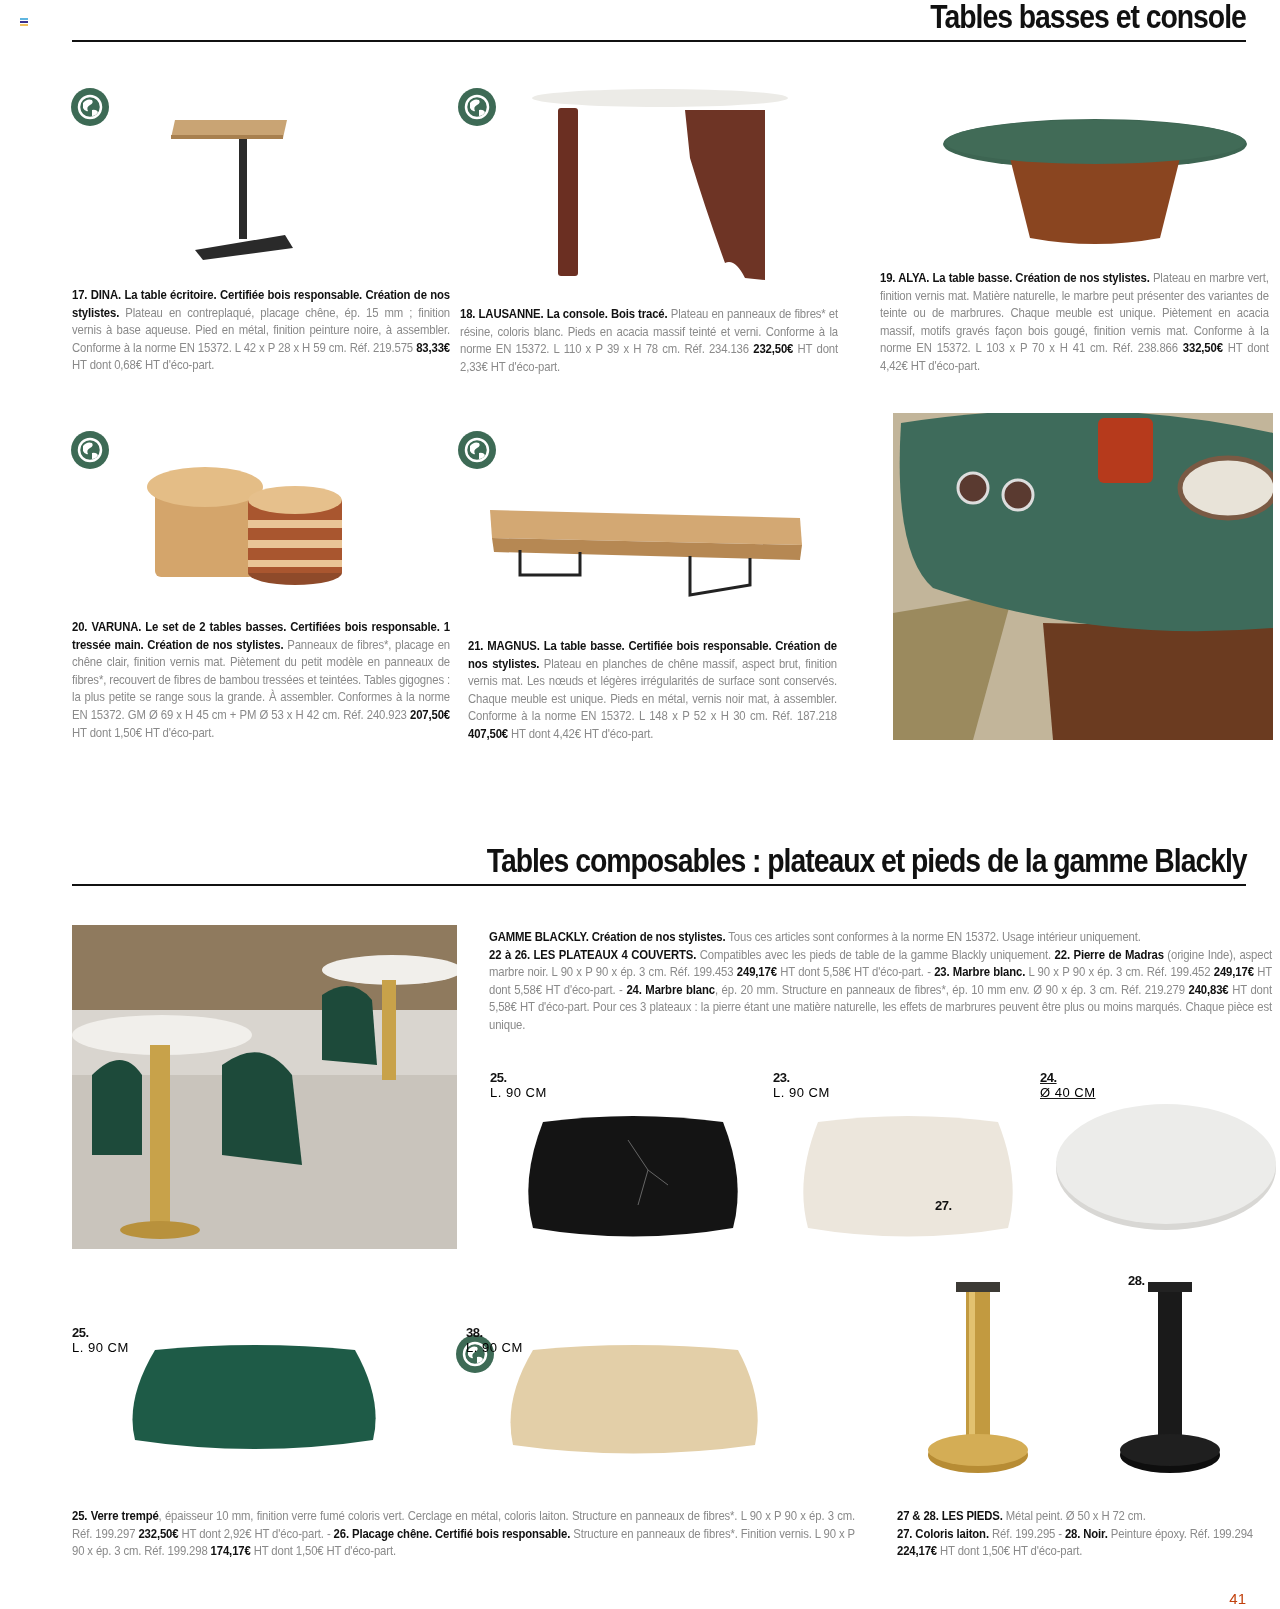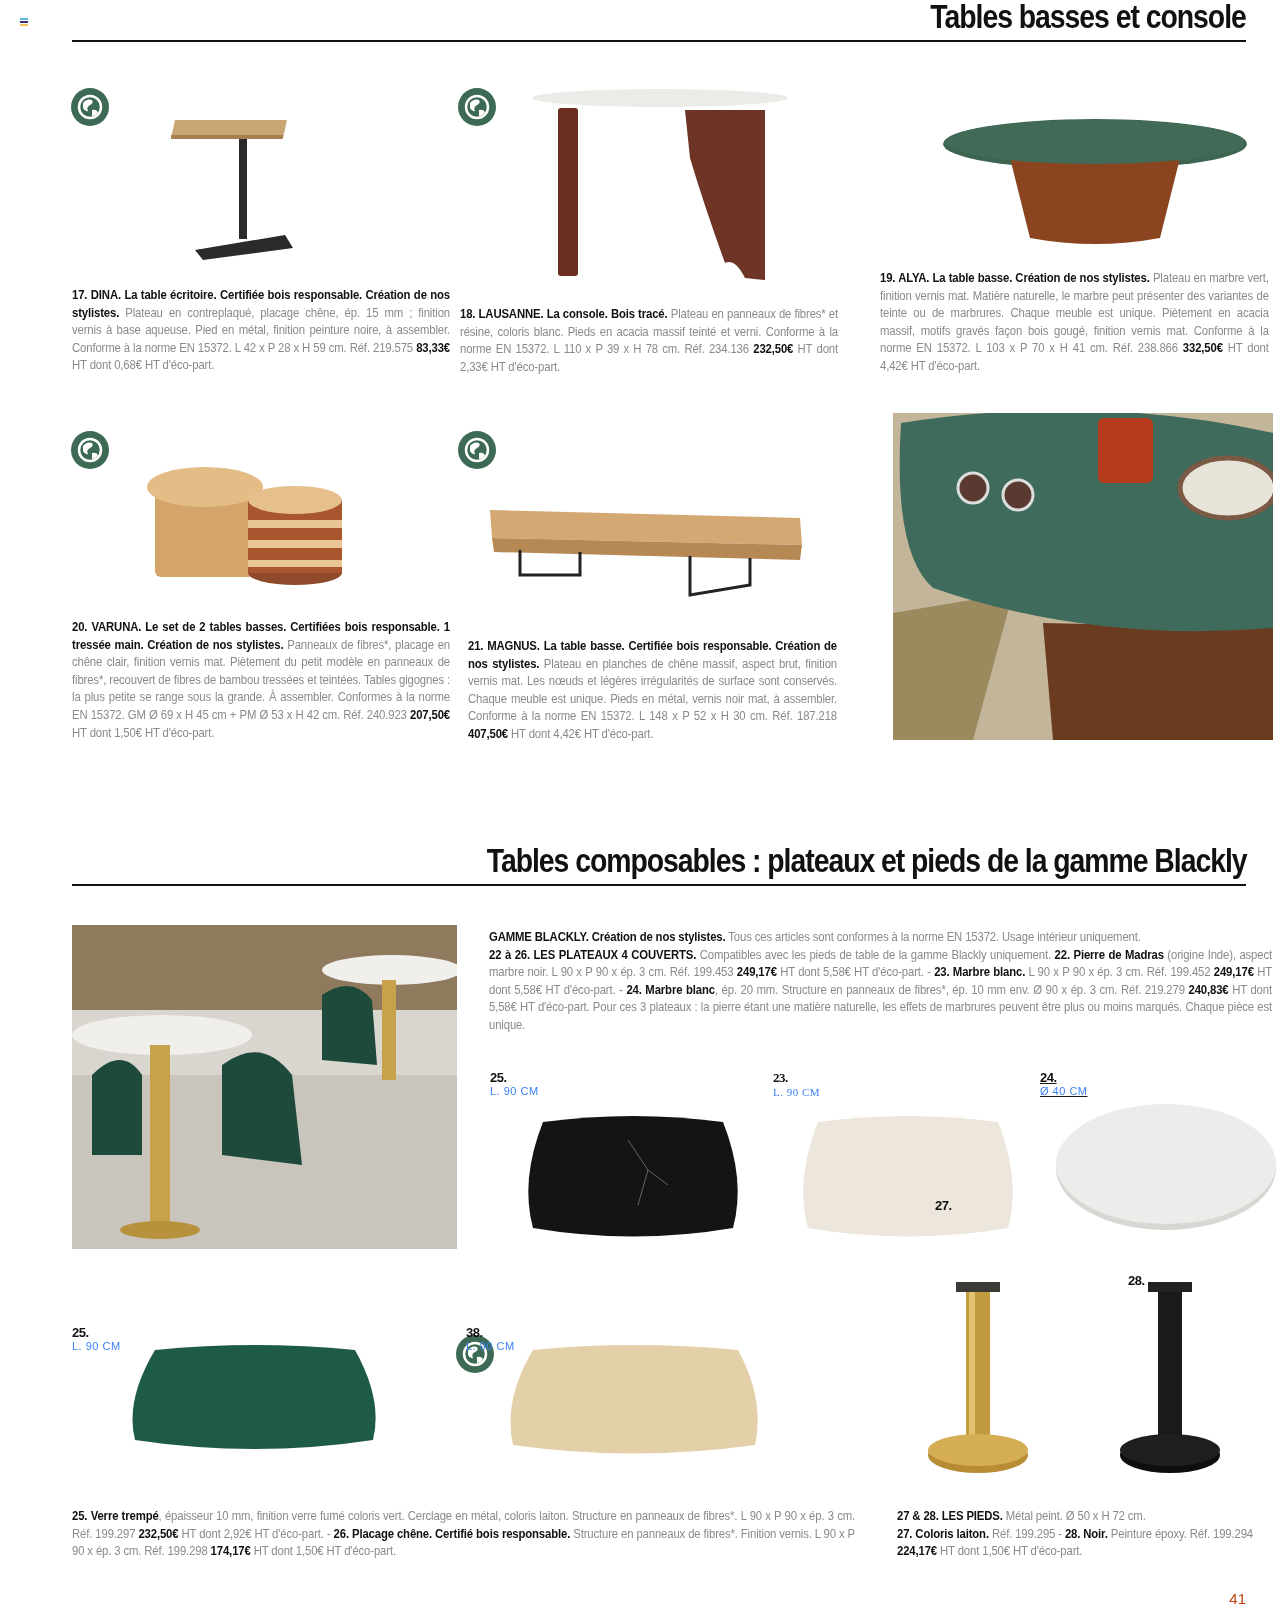--- a/index.html
+++ b/index.html
@@ -8,21 +8,21 @@
   .abs { position: absolute; }
   .flag { left: 20px; top: 18px; width: 8px; height: 9px; }
   .flag i { display: block; height: 2px; margin-bottom: 1px; }
   .section-title { font-family: "Liberation Sans", sans-serif; font-weight: bold; font-size: 33px; letter-spacing: -1.2px; transform: scaleX(0.86); transform-origin: right top; white-space: nowrap; right: 34px; color: #111; }
   .rule { height: 2px; background: #111; left: 72px; right: 34px; }
   .desc { font-size: 12.6px; line-height: 17.6px; color: #8a8a8a; letter-spacing: -0.15px; transform: scaleX(0.9); transform-origin: left top; text-align: justify; }
   .desc b { color: #111; font-weight: bold; }
   .eco { width: 38px; height: 38px; border-radius: 50%; background: #3d6a55; }
   .eco svg { width: 38px; height: 38px; display: block; }
   .lbl-num { font-weight: bold; font-size: 13px; color: #111; letter-spacing: -0.5px; }
-  .lbl-dim { font-size: 11px; color: #3b82f6; letter-spacing: 0.5px; }
+  .lbl-dim { font-size: 13px; color: #000000; letter-spacing: 0.5px; }
   .page-num { right: 34px; top: 1590px; font-size: 15px; color: #c2410c; }
 </style>
 </head>
 <body>
 
 <div class="abs flag">
   <i style="background:#5fb6e0"></i>
     <i style="background:#3a2e8c"></i>
     <i style="background:#f0c060"></i>
 </div>
@@ -146,21 +146,21 @@
 
 <div class="abs desc" style="left:489px;top:929px;width:870px;">
   <b>GAMME BLACKLY. Création de nos stylistes.</b><span> Tous ces articles sont conformes à la norme EN 15372. Usage intérieur uniquement.</span><br>
   <b>22 à 26. LES PLATEAUX 4 COUVERTS.</b><span> Compatibles avec les pieds de table de la gamme Blackly uniquement. </span><b>22. Pierre de Madras</b><span> (origine Inde), aspect marbre noir. L 90 x P 90 x ép. 3 cm. Réf. 199.453 </span><b>249,17€</b><span> HT dont 5,58€ HT d'éco-part. - </span><b>23. Marbre blanc.</b><span> L 90 x P 90 x ép. 3 cm. Réf. 199.452 </span><b>249,17€</b><span> HT dont 5,58€ HT d'éco-part. - </span><b>24. Marbre blanc</b><span>, ép. 20 mm. Structure en panneaux de fibres*, ép. 10 mm env. Ø 90 x ép. 3 cm. Réf. 219.279 </span><b>240,83€</b><span> HT dont 5,58€ HT d'éco-part. Pour ces 3 plateaux : la pierre étant une matière naturelle, les effets de marbrures peuvent être plus ou moins marqués. Chaque pièce est unique.</span>
 </div>
 
 <div class="abs" style="left:490px;top:1070px;">
   <div class="lbl-num">25.</div>
   <div class="lbl-dim">L. 90 CM</div>
 </div>
-<div class="abs" style="left:773px;top:1070px;font-family:Liberation Serif, serif;">
+<div class="abs" style="left:773px;top:1070px;">
   <div class="lbl-num">23.</div>
   <div class="lbl-dim">L. 90 CM</div>
 </div>
 <div class="abs" style="left:1040px;top:1070px;text-decoration:underline;">
   <div class="lbl-num">24.</div>
   <div class="lbl-dim">Ø 40 CM</div>
 </div>
 
 <svg class="abs" style="left:518px;top:1110px;" width="230" height="135">
   <path d="M25 12 Q115 0 205 12 Q228 70 215 118 Q115 135 15 118 Q2 70 25 12 Z" fill="#141414"></path>

